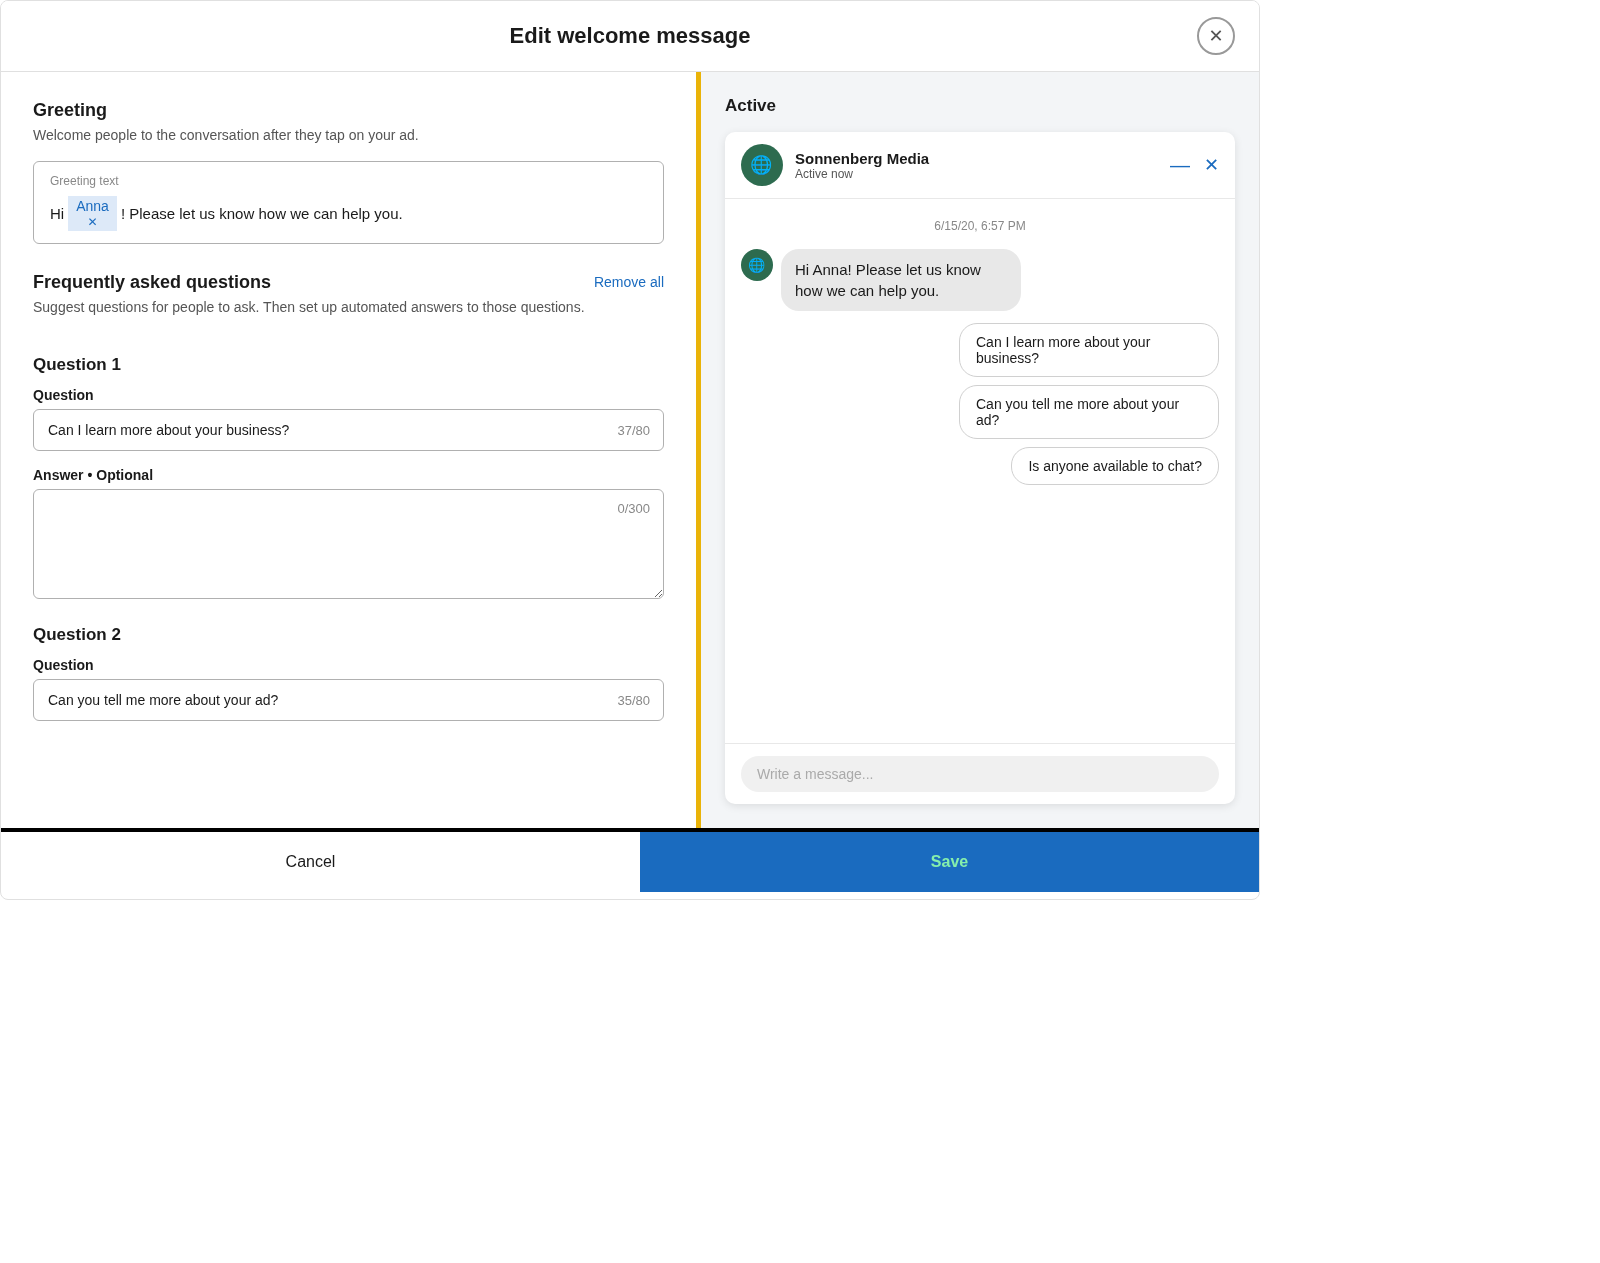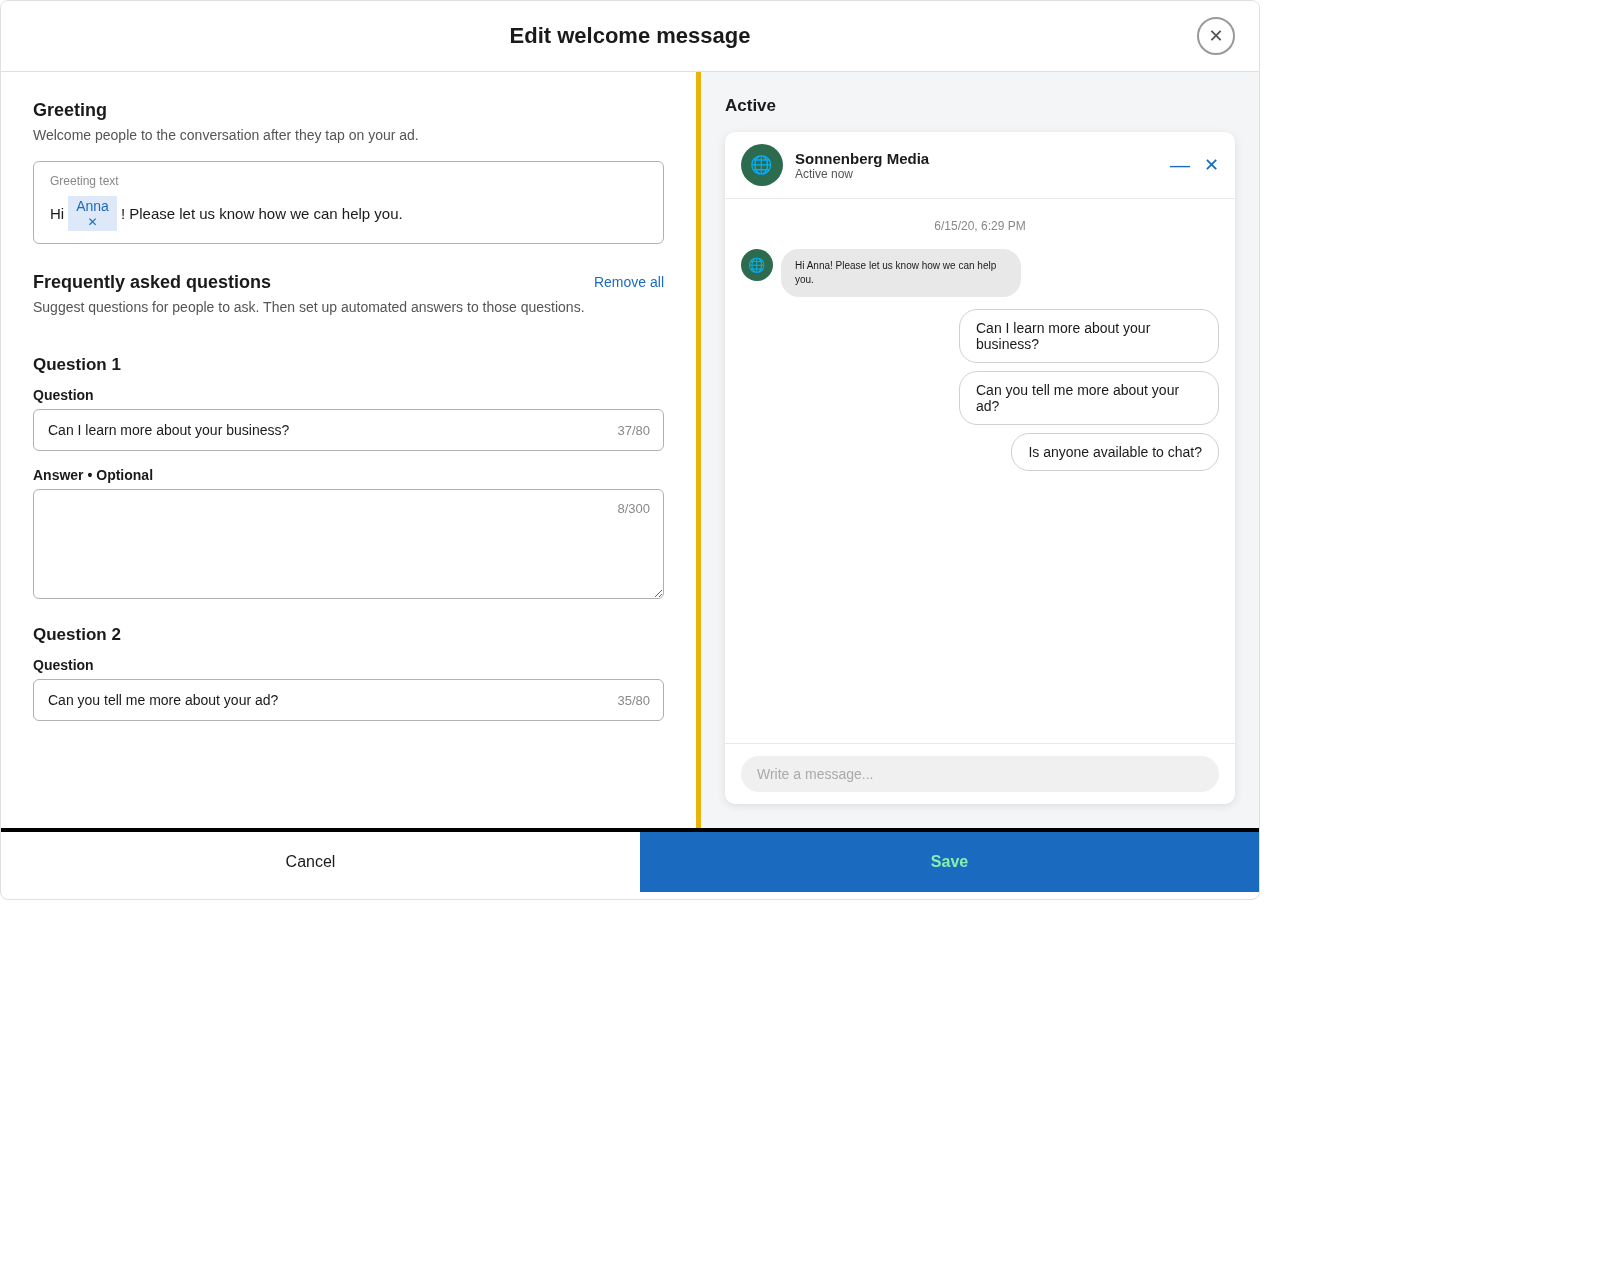--- a/index.html
+++ b/index.html
@@ -285,21 +285,21 @@
       align-items: center;
       justify-content: center;
       color: #fff;
       font-size: 14px;
       flex-shrink: 0;
     }
     .msg-bubble {
       background: #e8e8e8;
       border-radius: 18px;
       padding: 10px 14px;
-      font-size: 10px;
+      font-size: 15px;
       color: #1a1a1a;
       max-width: 240px;
       line-height: 1.4;
     }
     .suggested-questions {
       display: flex;
       flex-direction: column;
       gap: 8px;
       align-items: flex-end;
     }
@@ -393,21 +393,21 @@
       <div class="question-block">
         <div class="question-block-title">Question 1</div>
         <div class="field-label">Question</div>
         <div class="input-with-count">
           <input type="text" value="Can I learn more about your business?" style="">
           <span class="char-count">37/80</span>
         </div>
         <div class="answer-label">Answer • Optional</div>
         <div class="input-with-count" style="position:relative;">
           <textarea style=""></textarea>
-          <span class="textarea-count">8/300</span>
+          <span class="textarea-count">0/300</span>
         </div>
       </div>
 
       <div class="question-block">
         <div class="question-block-title">Question 2</div>
         <div class="field-label">Question</div>
         <div class="input-with-count">
           <input type="text" value="Can you tell me more about your ad?" style="">
           <span class="char-count">35/80</span>
         </div>
@@ -427,21 +427,21 @@
           <div class="chat-name">Sonnenberg Media</div>
           <div class="chat-status">Active now</div>
         </div>
         <div class="chat-controls">
           <span class="chat-ctrl-btn">—</span>
           <span class="chat-ctrl-close">✕</span>
         </div>
       </div>
 
       <div class="chat-messages">
-        <div class="chat-timestamp">6/15/20, 6:29 PM</div>
+        <div class="chat-timestamp">6/15/20, 6:57 PM</div>
 
         <div class="msg-row">
           <div class="msg-avatar">🌐</div>
           <div class="msg-bubble">Hi Anna! Please let us know how we can help you.</div>
         </div>
 
         <div class="suggested-questions">
           <div class="suggested-q">Can I learn more about your business?</div>
           <div class="suggested-q">Can you tell me more about your ad?</div>
           <div class="suggested-q">Is anyone available to chat?</div>

